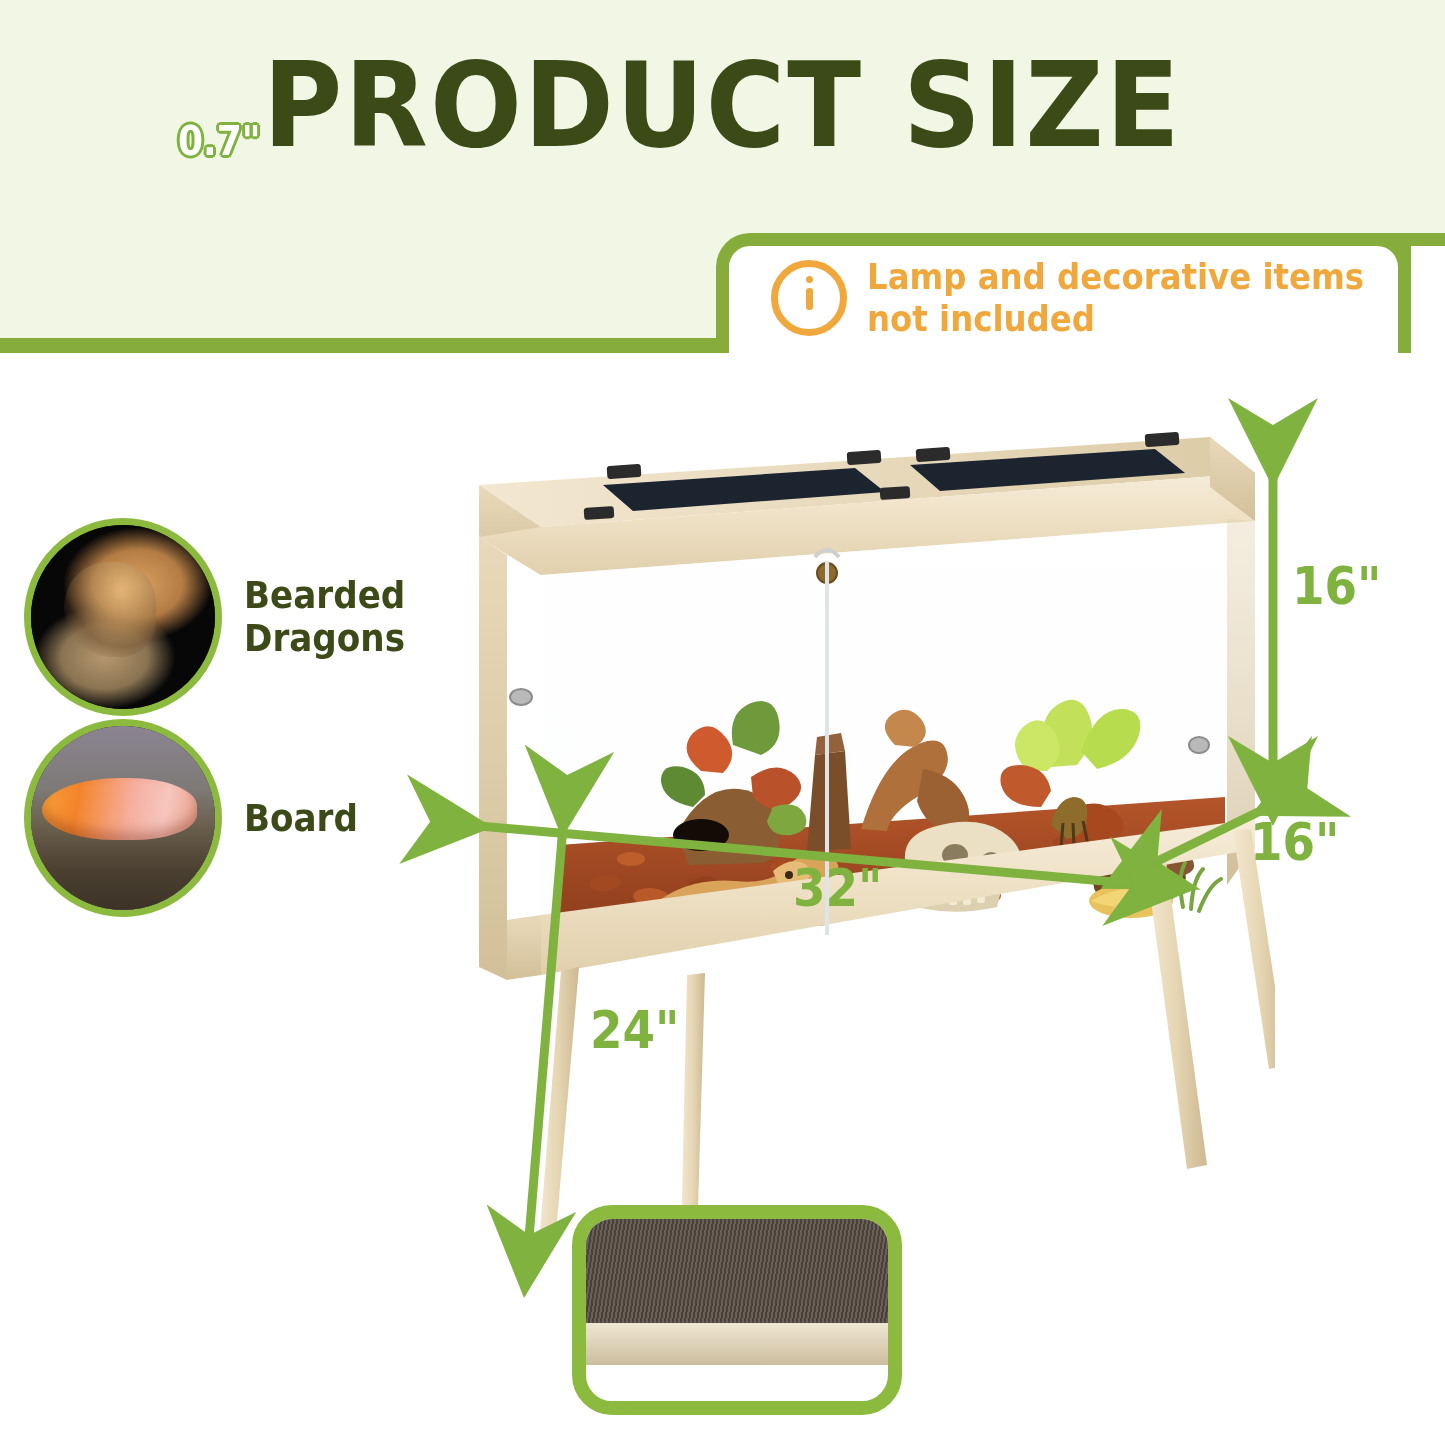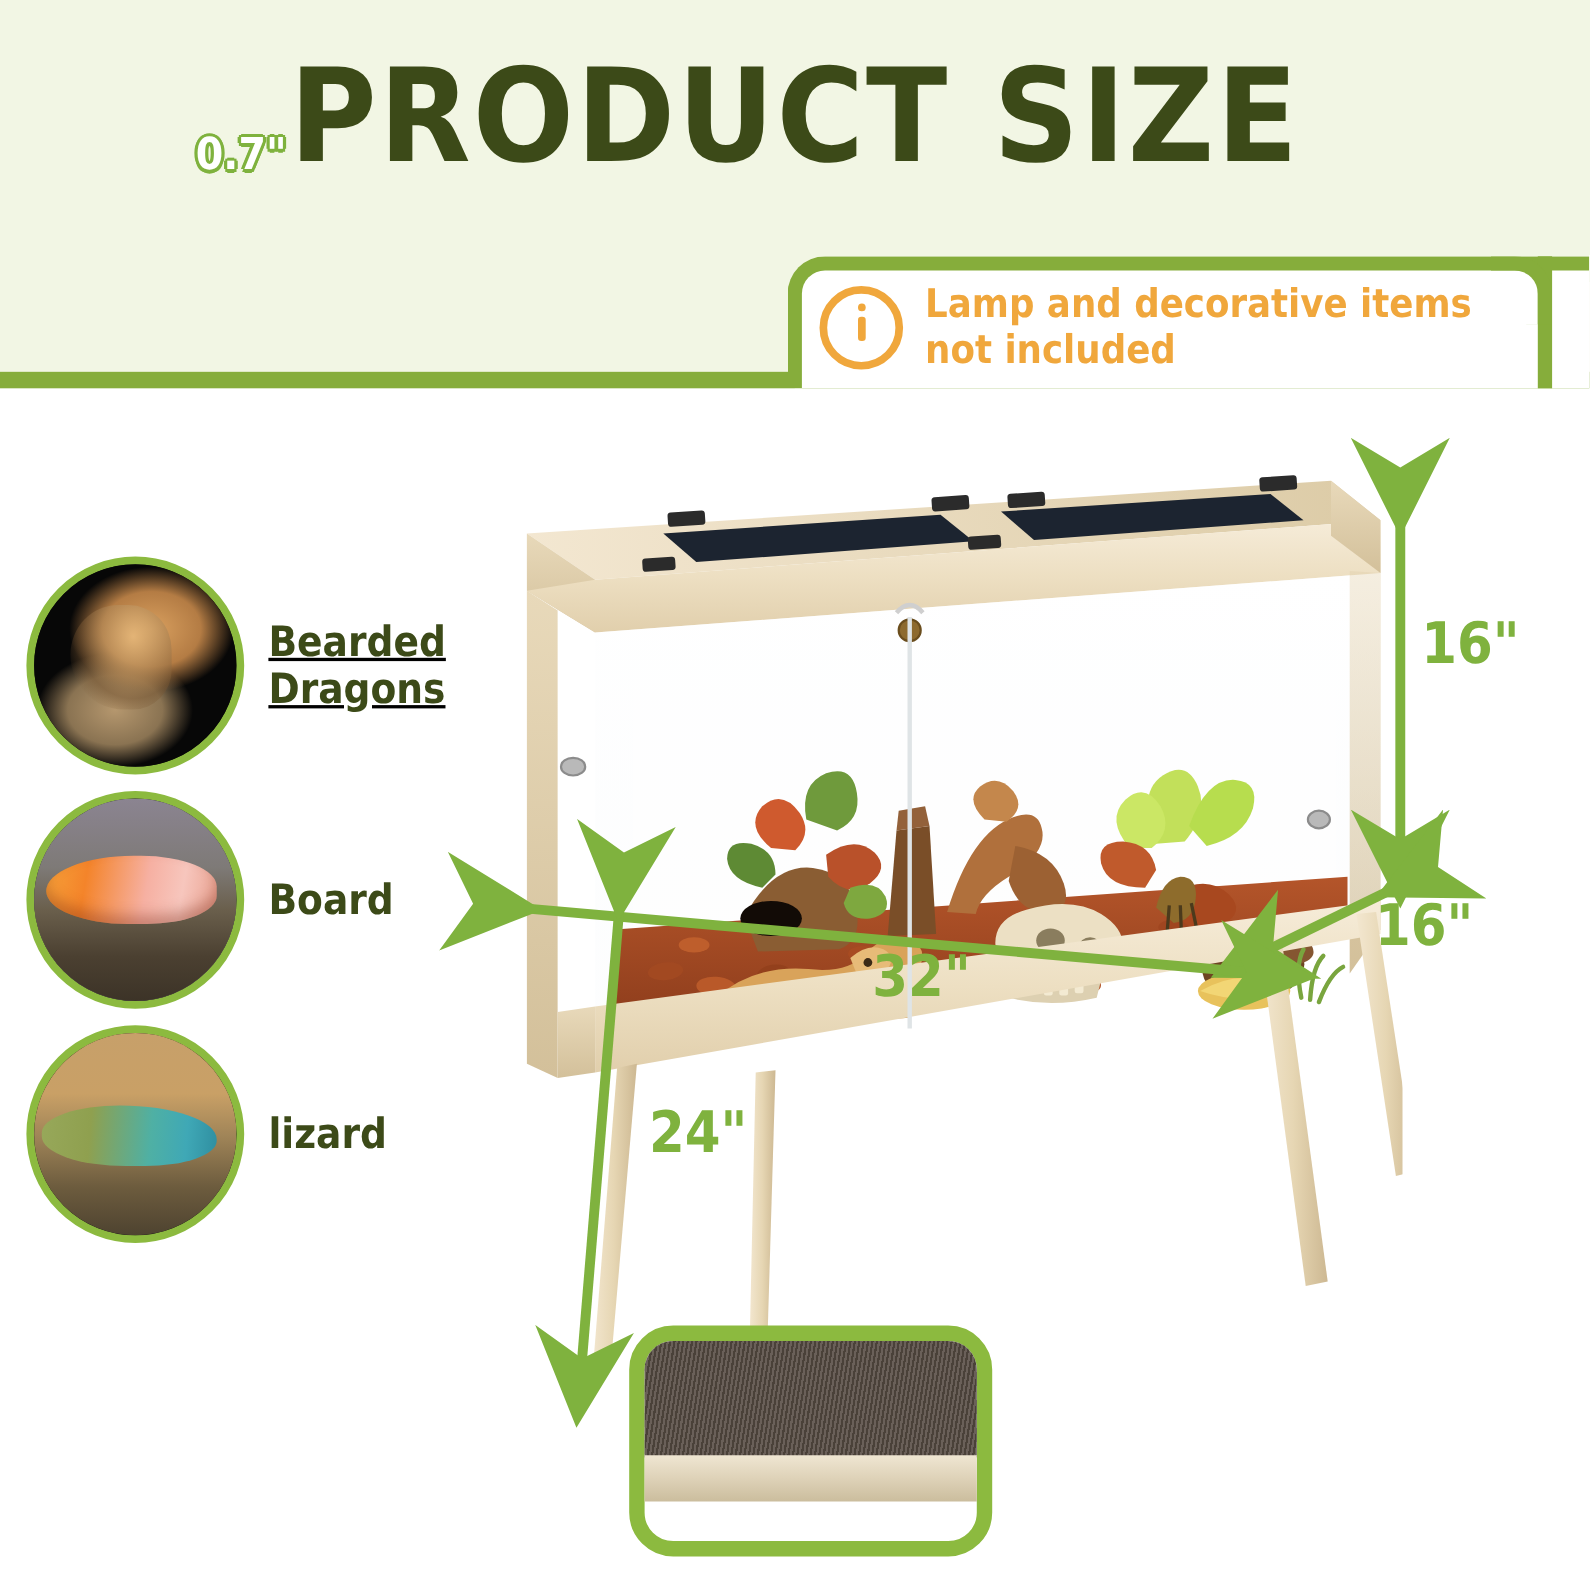--- a/index.html
+++ b/index.html
@@ -53,21 +53,21 @@
   .notice-cap{
     position:absolute;left:1355px;top:233px;width:56px;height:62px;
     border:13px solid #86ad3b;
     border-bottom:none;border-left:none;
     border-top-right-radius:34px;
     box-sizing:border-box;
     background:transparent;
   }
   .notice-inner{
     display:flex;align-items:center;gap:20px;
-    padding-left:16px;
+    padding-left:42px;
     margin-top:-4px;
   }
   .info-icon{
     flex:0 0 auto;width:62px;height:62px;
     border:7px solid #f0a73c;
     border-radius:50%;
     position:relative;
   }
   .info-icon::before{
     content:"";position:absolute;left:50%;top:9px;
@@ -238,41 +238,35 @@
     <div class="notice-inner">
       <span class="info-icon"></span>
       <span class="notice-text">Lamp and decorative items
 not included</span>
     </div>
   </div>
   <div class="notice-right-edge"></div>
   <div class="notice-cap"></div>
 
 
-  <div class="reptile-row" style="top:505px;text-decoration:underline;">
+  <div class="reptile-row" style="top:517px;">
     <span class="reptile-circle">
       <span class="ph ph-bearded"></span>
     </span>
     <span class="reptile-label">Bearded
 Dragons</span>
   </div>
 
   <div class="reptile-row" style="top:718px;">
     <span class="reptile-circle">
       <span class="ph ph-gecko"></span>
     </span>
     <span class="reptile-label">Board</span>
   </div>
 
-  <div class="reptile-row" style="top:931px;">
-    <span class="reptile-circle">
-      <span class="ph ph-lizard"></span>
-    </span>
-    <span class="reptile-label">lizard</span>
-  </div>
 
 
   <div class="product">
     <svg class="prod" width="820" height="830" viewBox="0 0 820 830">
       <defs>
         <linearGradient id="woodA" x1="0" y1="0" x2="0" y2="1">
           <stop offset="0" stop-color="#f6ecd9"></stop>
             <stop offset="0.5" stop-color="#eddfc2"></stop>
             <stop offset="1" stop-color="#e1cfac"></stop>
         </linearGradient>

